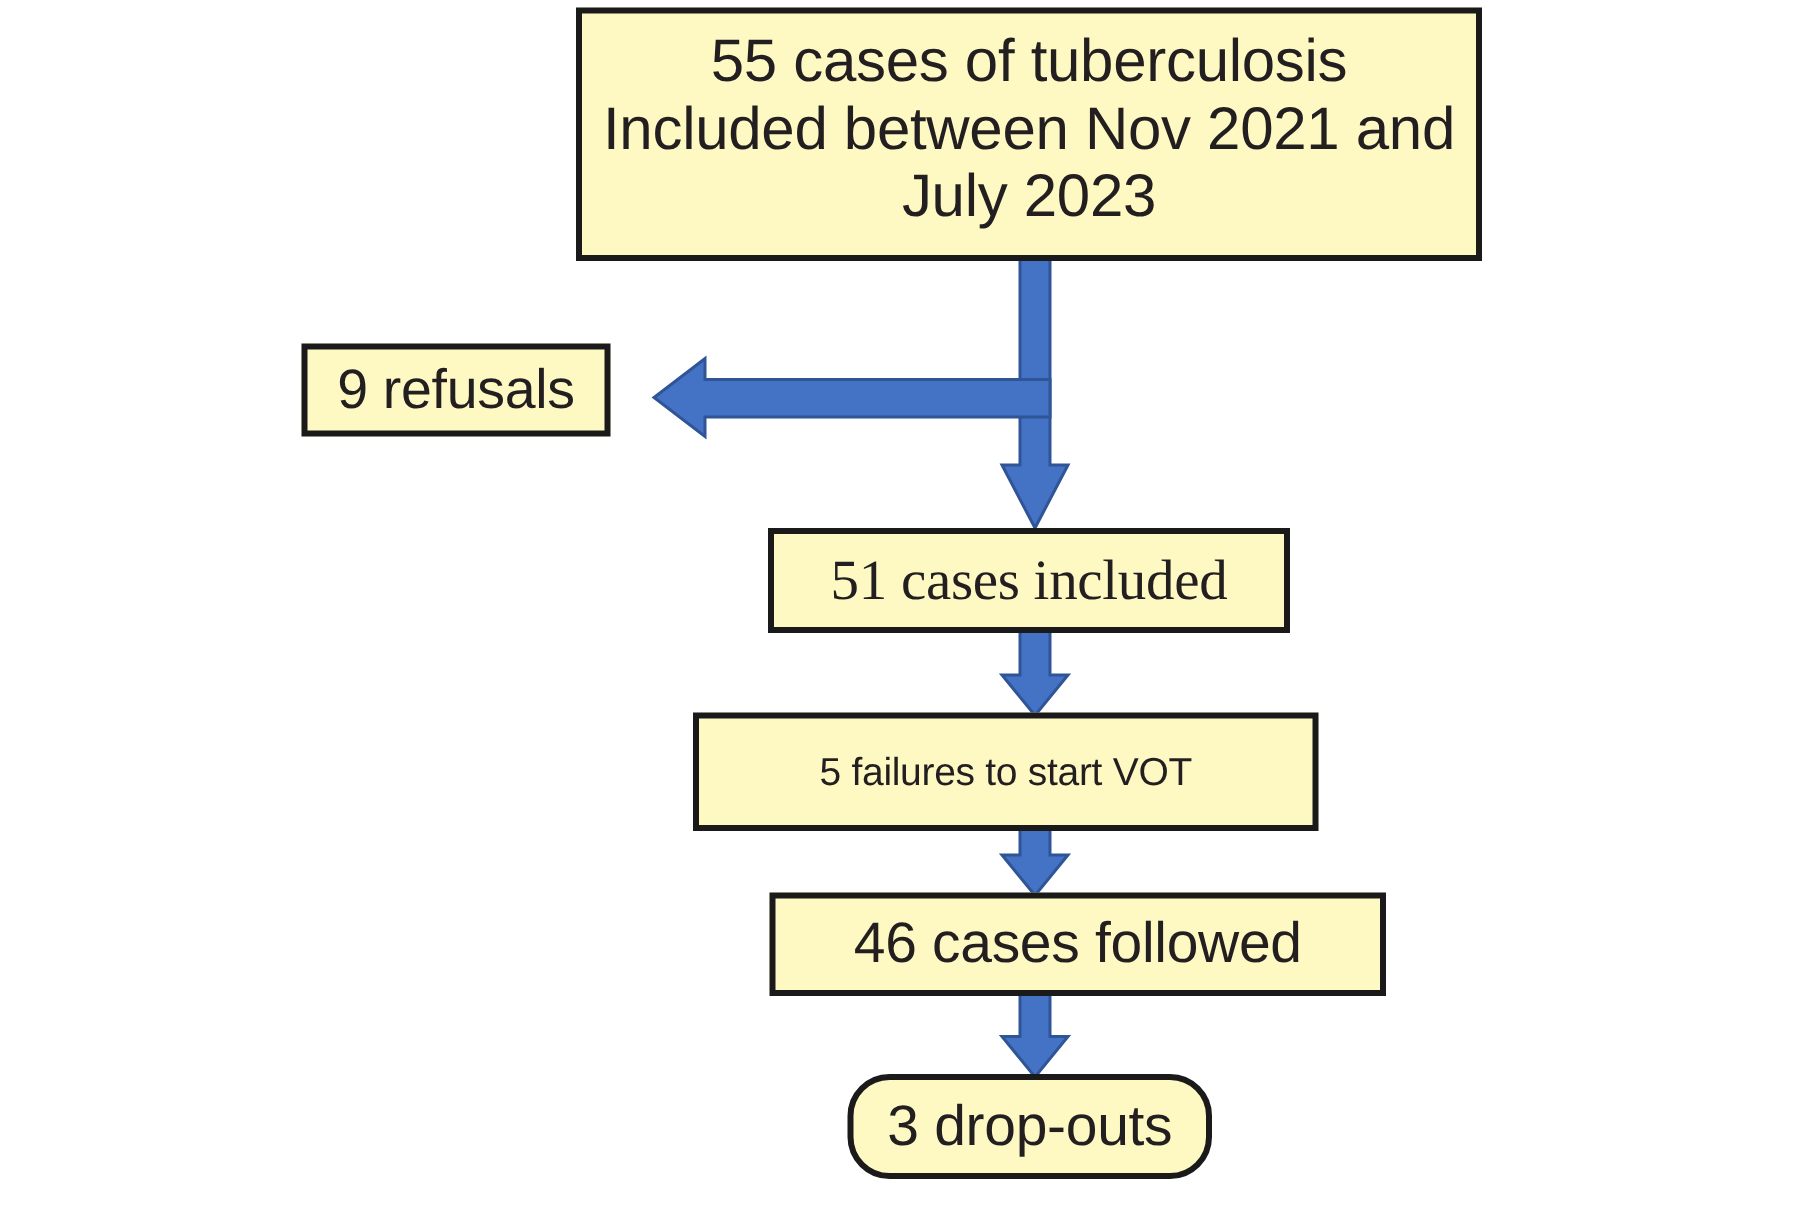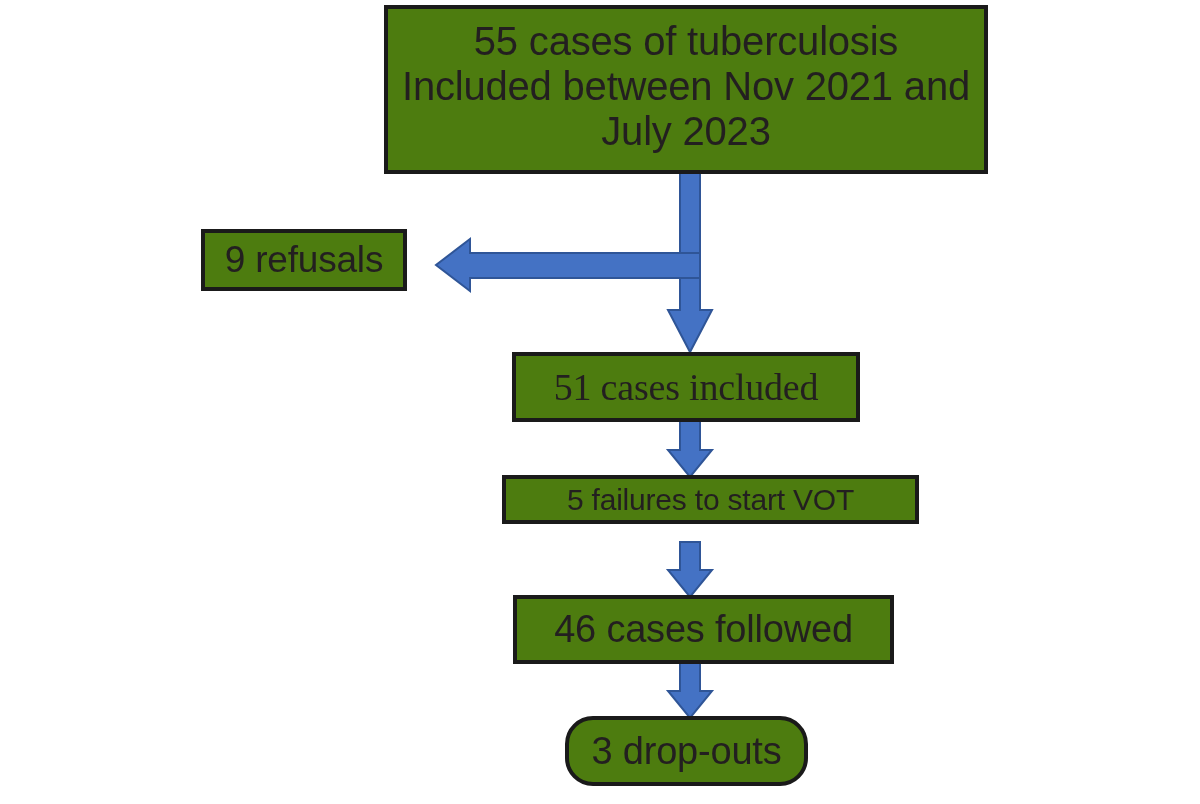--- a/index.html
+++ b/index.html
@@ -14,21 +14,21 @@
     height: 804px;
     background: #ffffff;
     font-family: "Liberation Sans", "DejaVu Sans", sans-serif;
     overflow: hidden;
   }
 
   
   .node {
     position: absolute;
     box-sizing: border-box;
-    background: #4d7c0f;
+    background: #fef9c3;
     border: 4px solid #1d4ed8;
     display: flex;
     align-items: center;
     justify-content: center;
     text-align: center;
     color: #231f20;
     line-height: 1.12;
     font-weight: 400;
     letter-spacing: -0.2px;
     z-index: 3;
@@ -50,27 +50,27 @@
     width: 206px; height: 62px;
     font-size: 37px;
   }
   #node-included {
     left: 512px;  top: 352px;
     width: 348px; height: 70px;
     font-size: 38px;
     font-family: Liberation Serif, serif;
   }
   #node-failures {
-    left: 502px;  top: 475px;
-    width: 417px; height: 49px;
-    font-size: 30px;
+    left: 462px;  top: 475px;
+    width: 417px; height: 79px;
+    font-size: 26px;
   }
   #node-followed {
     left: 513px;  top: 595px;
-    width: 381px; height: 69px;
+    width: 411px; height: 69px;
     font-size: 38px;
   }
   #node-dropouts {
     left: 565px;  top: 716px;
     width: 243px; height: 70px;
     font-size: 38px;
     border-radius: 28px;
   }
 
   

